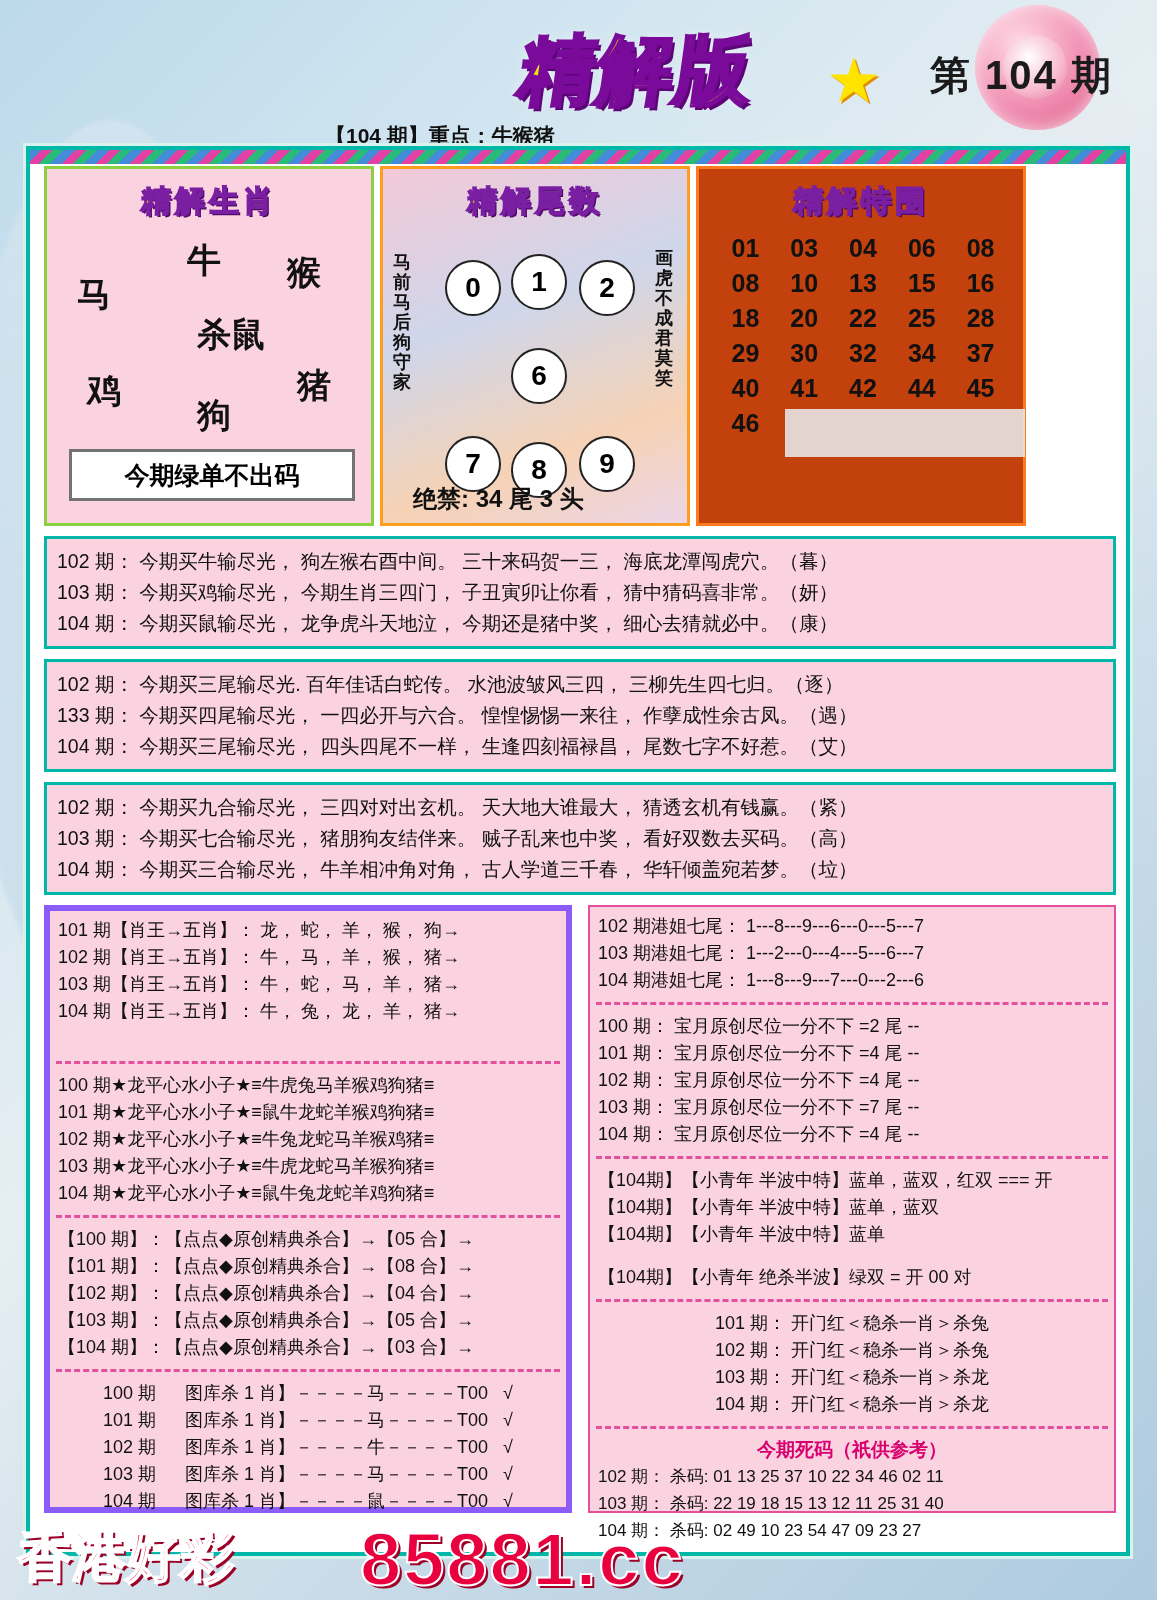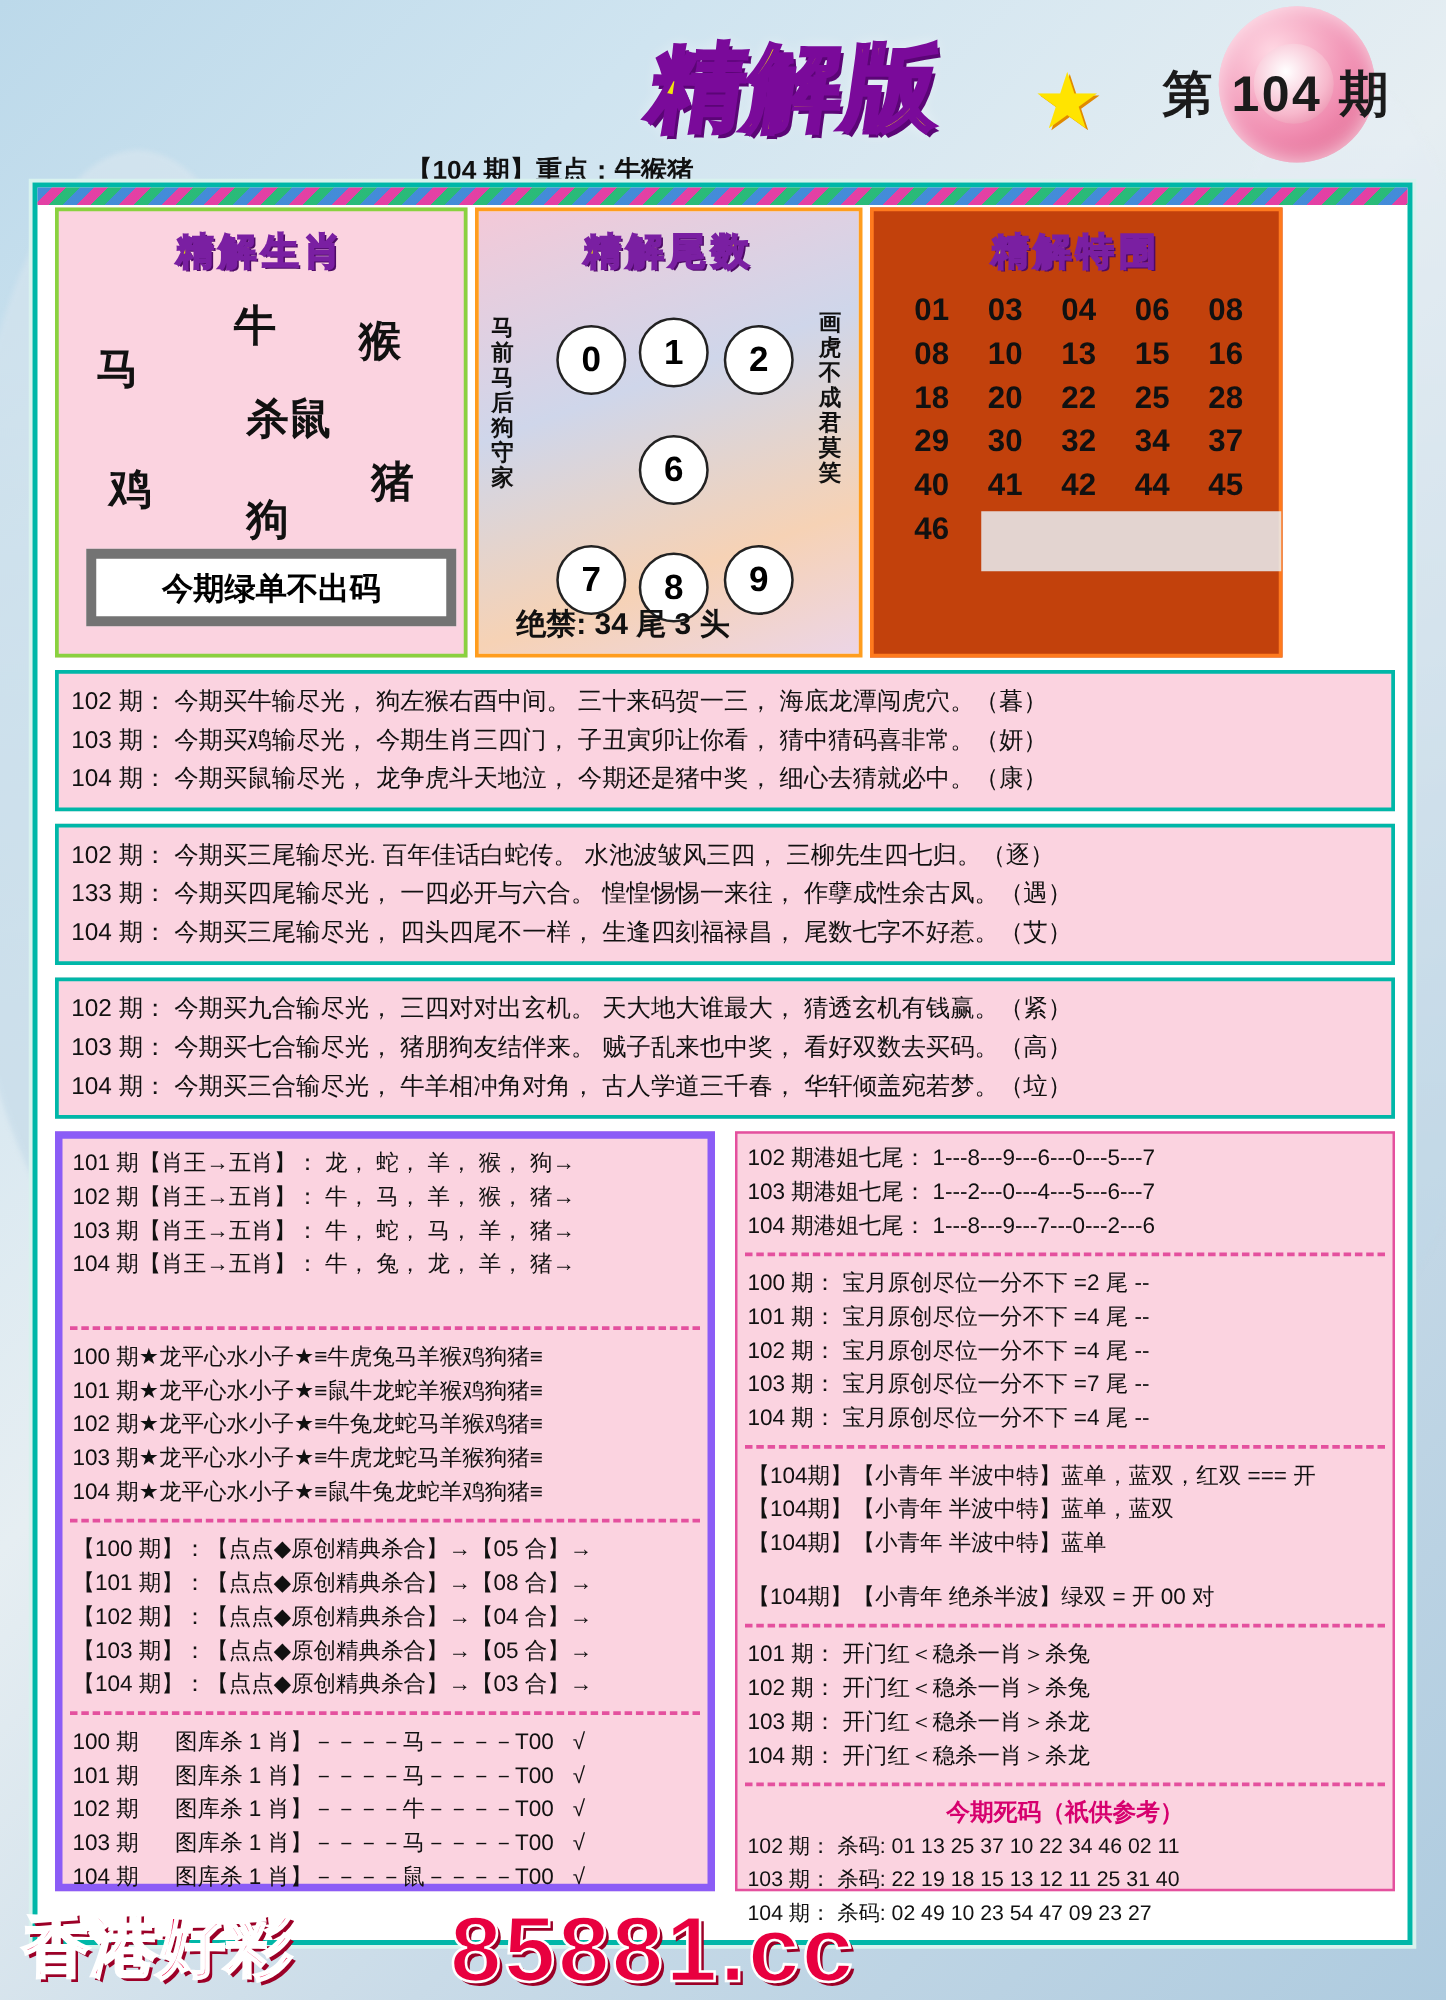--- a/index.html
+++ b/index.html
@@ -50,21 +50,21 @@
   .p2{left:336px;width:310px;height:360px;border-color:#ff9d1e;
       background:linear-gradient(160deg,#f3c9d8,#cfd6ea 40%,#f6d2b5 75%,#ecd5e6);}
   .p3{left:652px;width:330px;height:360px;border-color:#ff7a1e;background:#c2410c;}
   .ptitle{text-align:center;font-size:30px;font-weight:bold;color:#e8e200;
     -webkit-text-stroke:1.6px #7a1fa2;text-shadow:2px 2px 0 #4e0a66;margin-top:12px;letter-spacing:4px;}
 
   
   .zodiac{position:relative;height:210px;margin-top:6px;font-weight:bold;color:#111;}
   .zodiac span{position:absolute;font-size:34px;}
   .kill{position:absolute;left:150px;top:84px;font-size:34px;font-weight:bold;color:#111;}
-  .greenbox{position:absolute;left:22px;bottom:22px;width:280px;height:46px;border:8px solid #737373;
+  .greenbox{position:absolute;left:22px;bottom:22px;width:280px;height:46px;border:3px solid #737373;
     background:#fff;display:flex;align-items:center;justify-content:center;font-size:25px;font-weight:bold;}
 
   
   .tailwrap{position:relative;height:250px;margin-top:4px;}
   .vtext{position:absolute;font-size:18px;line-height:20px;width:22px;font-weight:bold;color:#111;}
   .vleft{left:10px;top:26px;}
   .vright{right:10px;top:22px;}
   .ball{position:absolute;width:52px;height:52px;border-radius:50%;border:2.5px solid #222;
     background:#fff;display:flex;align-items:center;justify-content:center;font-size:28px;font-weight:bold;}
   .jinjin{position:absolute;left:30px;bottom:8px;font-size:24px;font-weight:bold;color:#111;}
@@ -78,21 +78,21 @@
   
   .tblock{margin:10px 6px 0 6px;border:3px solid #00b7a8;background:#fbd3e0;padding:7px 10px;box-sizing:border-box;}
   .tline{font-size:19.5px;color:#111;line-height:31px;white-space:nowrap;}
 
   
   .cols{position:relative;margin:10px 6px 0 6px;height:610px;}
   .colL{position:absolute;left:0;width:528px;height:608px;border:6px solid #8b5cf6;background:#fbd3e0;box-sizing:border-box;}
   .colR{position:absolute;right:0;width:528px;height:608px;border:2px solid #e4509e;background:#fbd3e0;box-sizing:border-box;}
   .row{font-size:18px;color:#111;line-height:27px;padding:0 8px;white-space:nowrap;}
   .divider{height:0;border-top:3px dashed #e4509e;margin:8px 6px;}
-  .ctr{}
+  .ctr{text-align:center;}
   .small{font-size:17px;}
   .redtitle{color:#d6006e;font-weight:bold;text-align:center;font-size:19px;}
   .chk{color:#111;}
 
   
   #footer{position:absolute;left:0;bottom:0;width:1157px;height:90px;}
   .f-left{position:absolute;left:18px;bottom:6px;font-size:54px;font-weight:bold;color:#e8003f;
     -webkit-text-stroke:2px #fff;text-shadow:3px 3px 0 #9c0027;}
   .f-right{position:absolute;left:360px;bottom:-2px;font-size:74px;font-weight:bold;color:#e8003f;
     -webkit-text-stroke:2px #fff;text-shadow:3px 3px 0 #9c0027;letter-spacing:2px;}

